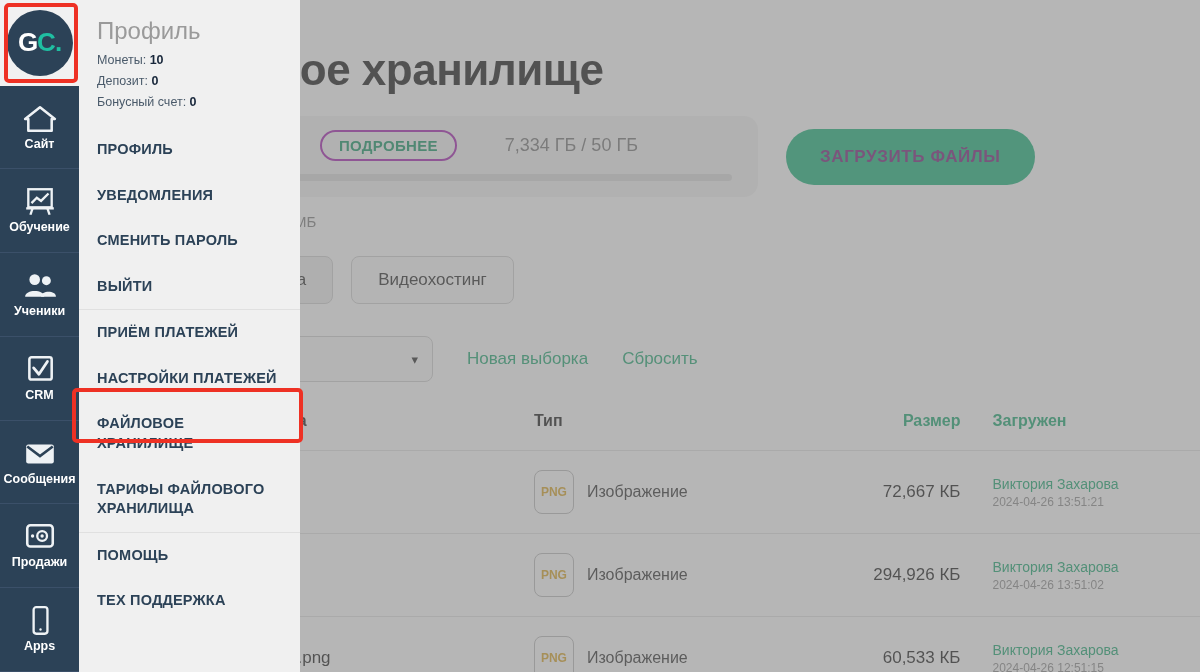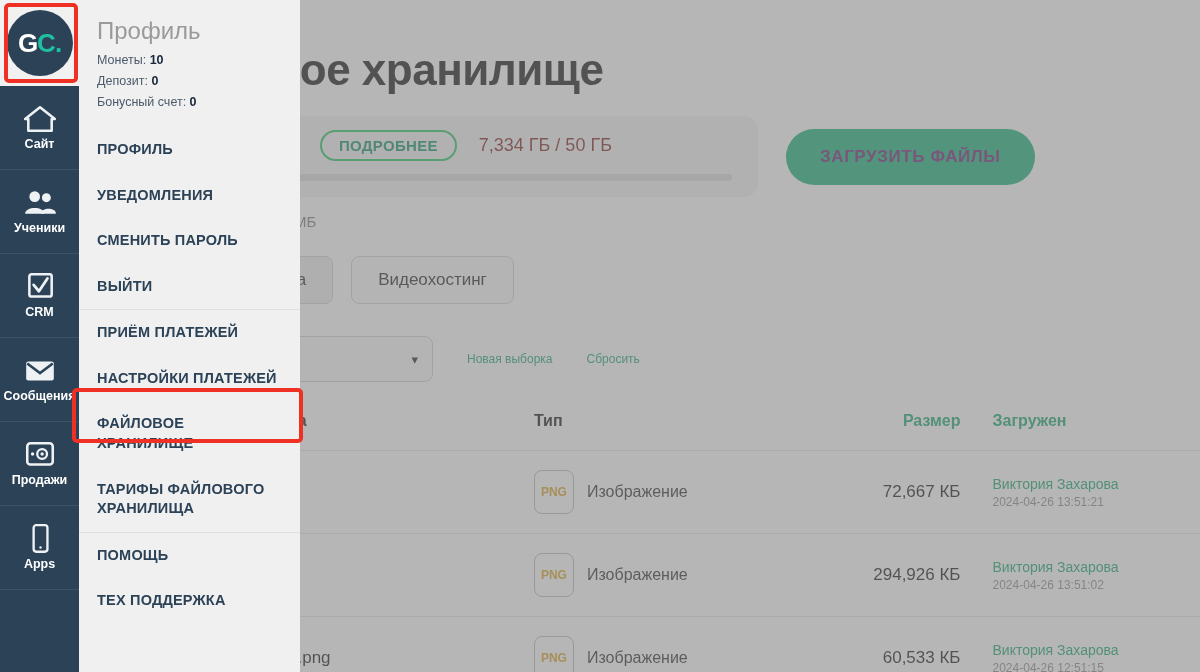--- a/index.html
+++ b/index.html
@@ -37,26 +37,26 @@
   
   .storage-row { display: flex; align-items: center; gap: 28px; margin: 22px 0 0 14px; }
   .storage-card {
     background: #f4f4f4; border-radius: 14px;
     padding: 14px 26px 16px 22px;
     min-width: 625px;
   }
   .storage-top { display: flex; align-items: center; gap: 22px; }
   .storage-status { font-size: 17px; color: #1aa06a; font-weight: 400; white-space: nowrap; }
   .details-pill {
-    border: 2px solid #22c55e; color: #0e9160;
+    border: 2px solid #a21caf; color: #0e9160;
     border-radius: 20px; padding: 5px 17px;
     font-size: 15px; font-weight: 700; letter-spacing: .3px;
     background: transparent; cursor: pointer; white-space: nowrap;
   }
-  .storage-quota { font-size: 18px; color: #7f1d1d; white-space: nowrap; }
+  .storage-quota { font-size: 18px; color: #737373; margin-left: 26px; white-space: nowrap; }
   .progress-track {
     margin-top: 13px; height: 7px; border-radius: 4px;
     background: #dcdcdc; width: 100%; position: relative; overflow: hidden;
   }
   .progress-fill { position: absolute; left: 0; top: 0; bottom: 0; background: #cfcfcf; }
 
   .upload-btn {
     background: #12b075; color: #701a75;
     font-size: 17px; font-weight: 700; letter-spacing: .6px;
     border: none; border-radius: 28px;
@@ -77,21 +77,21 @@
   
   .filter-row { display: flex; align-items: center; gap: 34px; margin: 32px 0 0 14px; }
   .select-box {
     width: 300px; height: 46px;
     border: 1px solid #cfcfcf; border-radius: 8px;
     background: #fbfbfb; display: flex; align-items: center;
     justify-content: space-between; padding: 0 14px 0 16px;
     font-size: 16px; color: #333; cursor: pointer;
   }
   .chev { font-size: 13px; color: #222; line-height: 1; }
-  .link-action { font-size: 12px; color: #18a46d; cursor: pointer; white-space: nowrap; }
+  .link-action { font-size: 17px; color: #18a46d; cursor: pointer; white-space: nowrap; }
 
   
   .file-table { margin: 30px 0 0 0; width: 100%; border-collapse: collapse; }
   .file-table th {
     text-align: left; font-size: 16px; font-weight: 700;
     color: #14a46c; padding: 0 0 20px 0;
   }
   .file-table th.dark { color: #111; }
   .file-table td { padding: 19px 0; border-top: 1px solid #e3e3e3; vertical-align: middle; }
   .col-name  { width: 380px; padding-left: 14px !important; }
@@ -270,20 +270,30 @@
     </div>
   </div>
 
   <div class="rail-item">
     <svg class="rail-icon" viewBox="0 0 32 28">
       <path d="M16 3 L30 14 L27 14 L27 25 L5 25 L5 14 L2 14 Z" fill="none" stroke="#eef2f5" stroke-width="2.4" stroke-linejoin="round"></path>
     </svg>
     <span class="rail-label">Сайт</span>
   </div>
 
+  <div class="rail-item">
+    <svg class="rail-icon" viewBox="0 0 32 28">
+      <rect x="5" y="2" width="22" height="17" fill="none" stroke="#eef2f5" stroke-width="2.2"></rect>
+      <polyline points="8,15 13,10 17,13 24,6" fill="none" stroke="#eef2f5" stroke-width="2.2"></polyline>
+      <line x1="3" y1="20" x2="29" y2="20" stroke="#eef2f5" stroke-width="2.2"></line>
+      <line x1="9" y1="20" x2="7" y2="26" stroke="#eef2f5" stroke-width="2.2"></line>
+      <line x1="23" y1="20" x2="25" y2="26" stroke="#eef2f5" stroke-width="2.2"></line>
+    </svg>
+    <span class="rail-label">Обучение</span>
+  </div>
 
   <div class="rail-item">
     <svg class="rail-icon" viewBox="0 0 32 28">
       <circle cx="11" cy="8" r="5" fill="#eef2f5"></circle>
       <circle cx="22" cy="9" r="4.2" fill="#eef2f5"></circle>
       <path d="M2 24 C2 17 20 17 20 24 Z" fill="#eef2f5"></path>
       <path d="M17 24 C17 18 31 18 31 24 Z" fill="#eef2f5"></path>
     </svg>
     <span class="rail-label">Ученики</span>
   </div>

